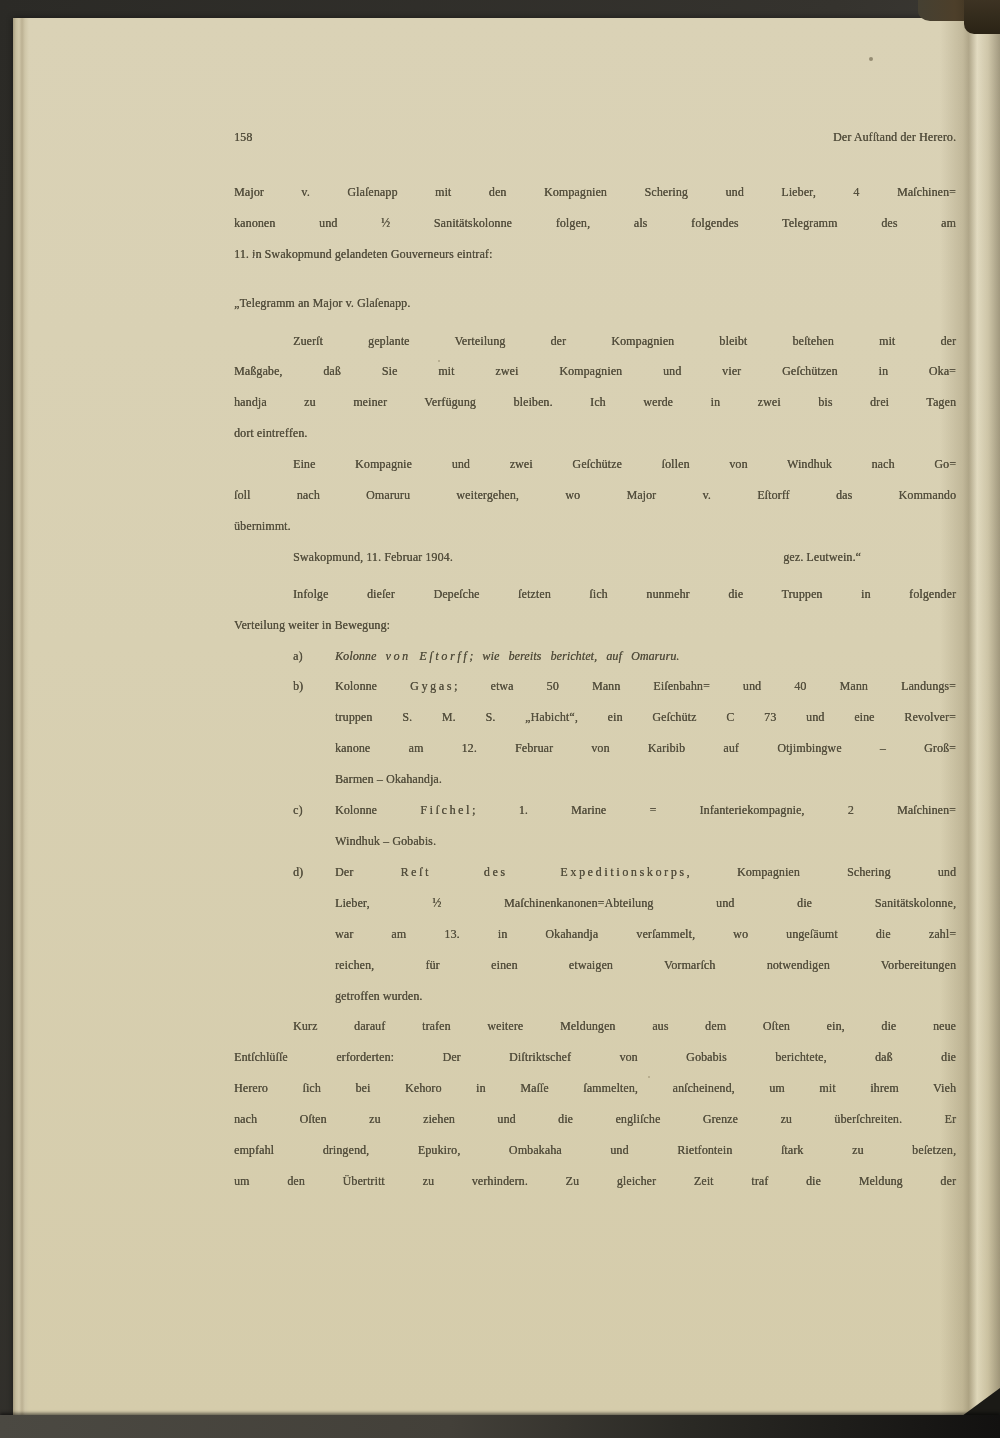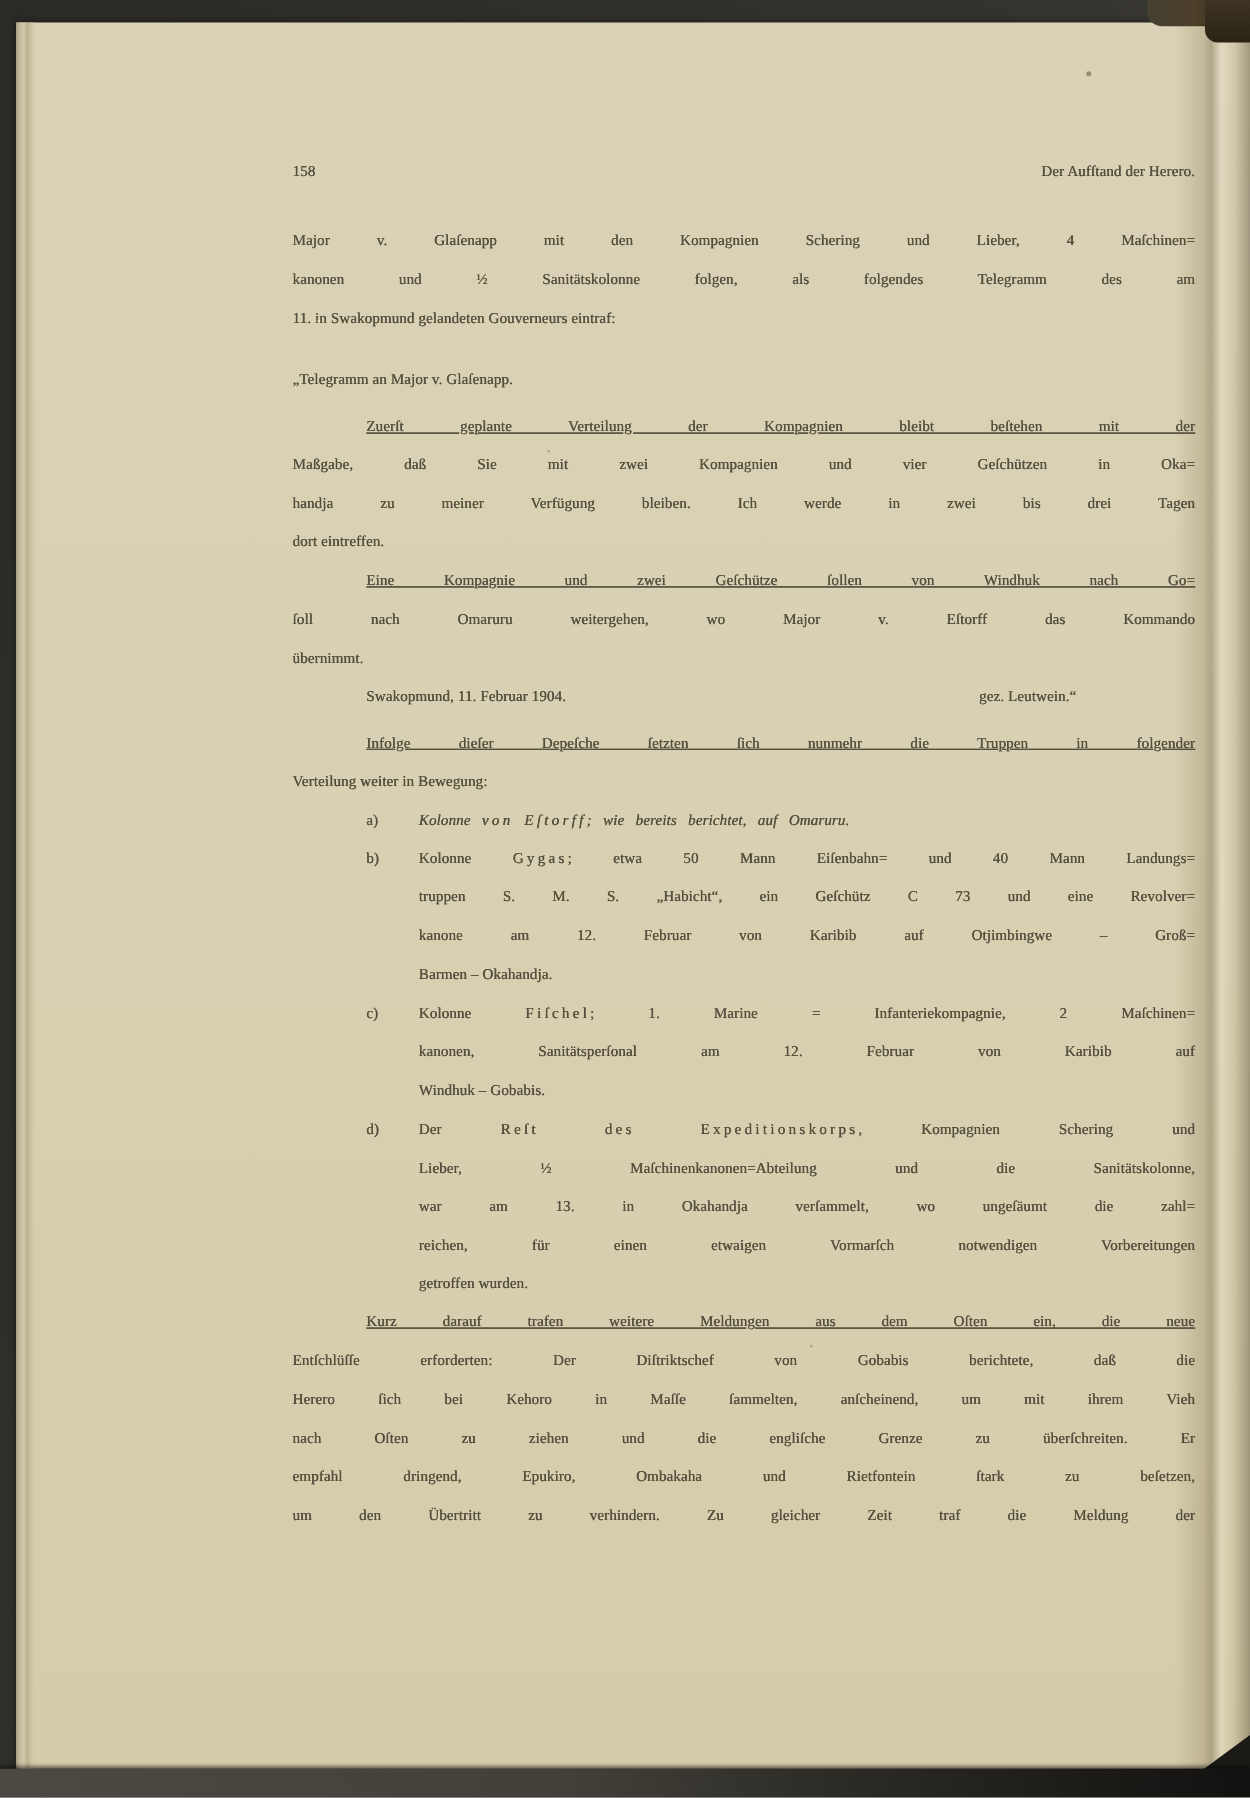--- a/index.html
+++ b/index.html
@@ -71,21 +71,21 @@
     line-height:30.9px;
     letter-spacing:.1px;
     text-shadow:.25px 0 0 currentColor;
     margin-left:48px;
   }
   .header{position:relative;height:30.9px;margin-bottom:24px;}
   .pagenum{position:absolute;left:0;top:0;}
   .running-title{text-align:right;}
   .line{min-height:30.9px;}
   .j{text-align:justify;text-align-last:justify;}
-  .ind{padding-left:59px;text-decoration:underline;}
+  .ind{padding-left:59px;}
   .wide{word-spacing:.5em;font-style:italic;}
   .sperr{letter-spacing:.22em;word-spacing:.25em;}
   .block-center{margin-top:18px;margin-bottom:7px;text-align:left;}
   .block-signature{display:flex;justify-content:space-between;
     padding-left:59px;padding-right:95px;margin-bottom:6px;align-items:center;}
   .block-list{position:relative;padding-left:101px;}
   .marker{position:absolute;left:59px;top:0;}
 </style>
 </head>
 <body>
@@ -134,21 +134,20 @@
         <div class="block block-list">
           <span class="marker">b)</span>
           <div class="line j"><span>Kolonne </span><span class="sperr">Gygas</span><span>; etwa 50 Mann Eiſenbahn= und 40 Mann Landungs=</span></div>
           <div class="line j">truppen S. M. S. „Habicht“, ein Geſchütz C 73 und eine Revolver=</div>
           <div class="line j">kanone am 12. Februar von Karibib auf Otjimbingwe – Groß=</div>
           <div class="line">Barmen – Okahandja.</div>
         </div>
         <div class="block block-list">
           <span class="marker">c)</span>
           <div class="line j"><span>Kolonne </span><span class="sperr">Fiſchel</span><span>;  1.  Marine = Infanteriekompagnie,  2  Maſchinen=</span></div>
-          <div class="line j">kanonen, Sanitätsperſonal am 12. Februar von Karibib auf</div>
           <div class="line">Windhuk – Gobabis.</div>
         </div>
         <div class="block block-list">
           <span class="marker">d)</span>
           <div class="line j"><span>Der </span><span class="sperr">Reſt des Expeditionskorps</span><span>, Kompagnien Schering und</span></div>
           <div class="line j">Lieber, ½ Maſchinenkanonen=Abteilung und die Sanitätskolonne,</div>
           <div class="line j">war am 13. in Okahandja verſammelt, wo ungeſäumt die zahl=</div>
           <div class="line j">reichen, für einen etwaigen Vormarſch notwendigen Vorbereitungen</div>
           <div class="line">getroffen wurden.</div>
         </div>

